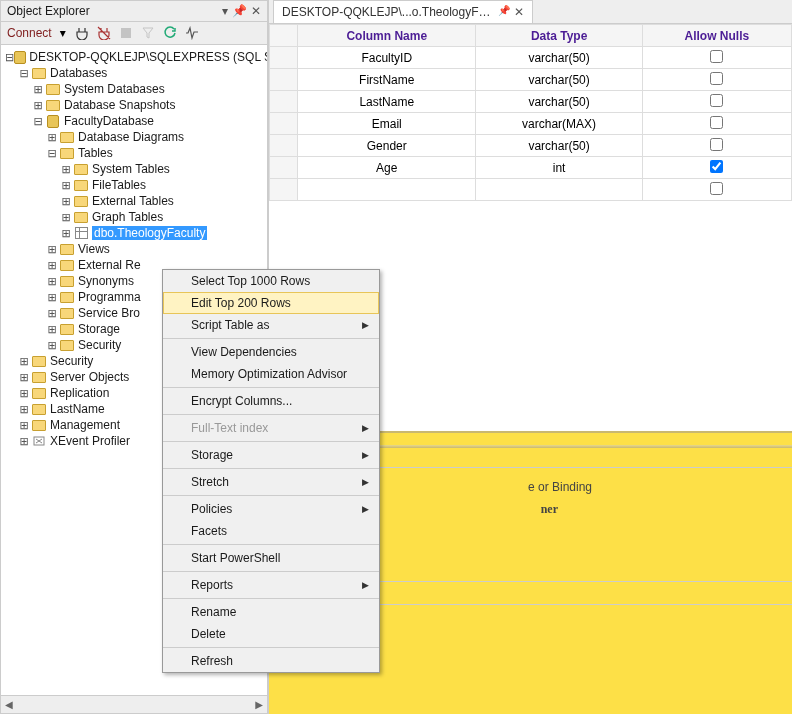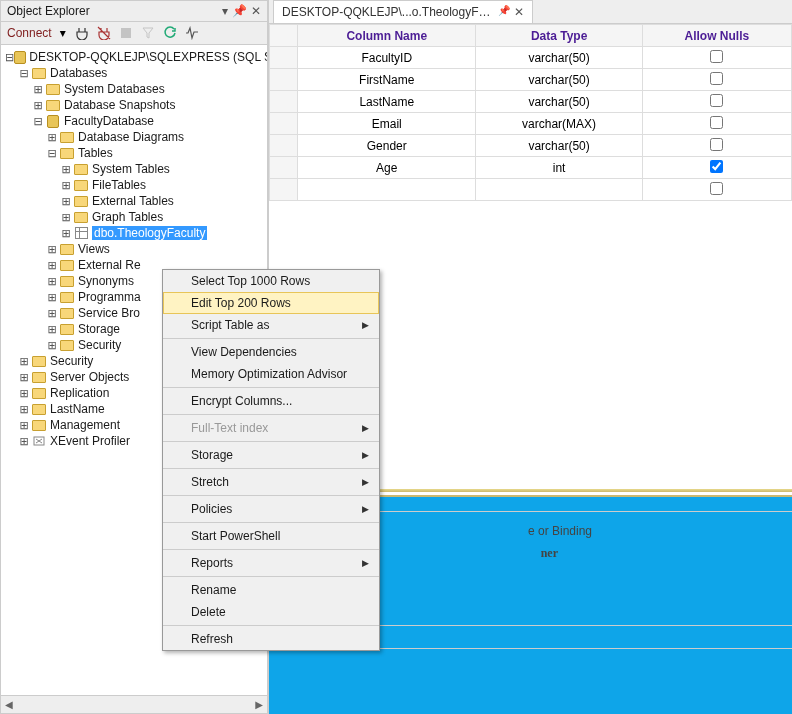--- a/index.html
+++ b/index.html
@@ -39,21 +39,21 @@
 .grid { flex:1; background:#fff;}
 .grid table { width:100%; border-collapse: collapse;}
 .grid th, .grid td { border:1px solid #ddd; padding: 2px 8px; height:22px; text-align:center; background:#fff;}
 .grid th { background:#f5f5f5; color:#4c1d95; font-weight:bold; text-align:center;}
 .grid .rownum { width:28px; background:#f5f5f5; text-align:center;}
 .grid .cb-cell { text-align:center;}
 .grid input[type=checkbox] { transform:scale(1.0);}
 .current-row .rownum { position:relative;}
 .current-row .rownum::before { content:'▶'; font-size:9px; color:#333; position:absolute; left:6px;}
 .current-row td.cb-cell { outline:1px dotted #555;}
-.lower-pane { height:219px; border-top:2px solid #c9b870; background:#0ea5e9; padding-top:10px;}
+.lower-pane { height:283px; border-top:2px solid #c9b870; background:#fde047; padding-top:30px;}
 .lower-accent { height:3px; background: linear-gradient(#e8d98a,#c9b870); margin-top:-18px;}
 .prop-row { padding:4px 14px; color:#444;}
 .context-menu { position:absolute; left:162px; top:269px; width:218px; background:#f0f0f0; border:1px solid #999; box-shadow:2px 2px 4px rgba(0,0,0,.3); z-index:10;}
 .context-menu .sep { height:1px; background:#ccc; margin:2px 0;}
 .menu-item { padding:4px 10px 4px 28px; color:#1a1a1a; display:flex; justify-content:space-between; align-items:center; cursor:pointer; }
 .menu-item.disabled { color:#999; }
 .menu-item.highlighted { background:#fff3c3; border:1px solid #e8c558; padding:3px 9px 3px 27px;}
 .submenu-arrow { font-size:9px; color:#333;}
 </style>
 </head>
@@ -402,20 +402,23 @@
   <div class="sep"></div>
   <div class="menu-item">
       <span>Stretch</span>
       <span class="submenu-arrow">▶</span>
     </div>
   <div class="sep"></div>
   <div class="menu-item">
       <span>Policies</span>
       <span class="submenu-arrow">▶</span>
     </div>
+  <div class="menu-item">
+      <span>Facets</span>
+    </div>
   <div class="sep"></div>
   <div class="menu-item">
       <span>Start PowerShell</span>
     </div>
   <div class="sep"></div>
   <div class="menu-item">
       <span>Reports</span>
       <span class="submenu-arrow">▶</span>
     </div>
   <div class="sep"></div>

